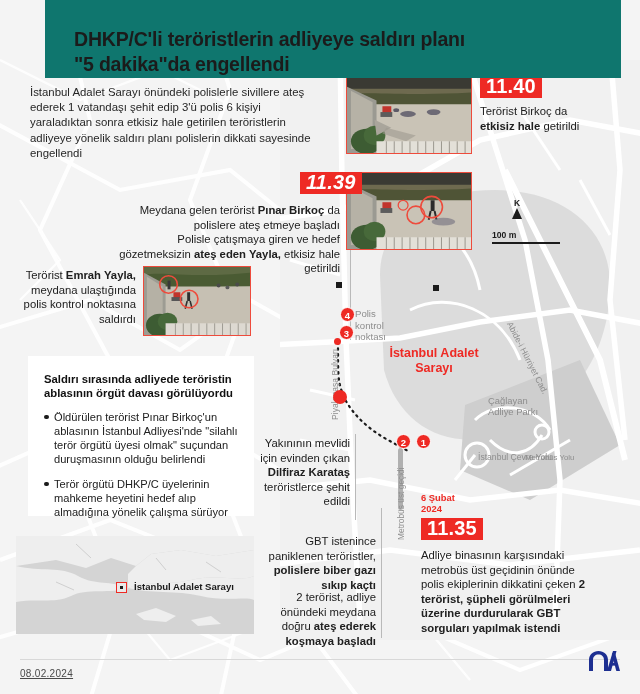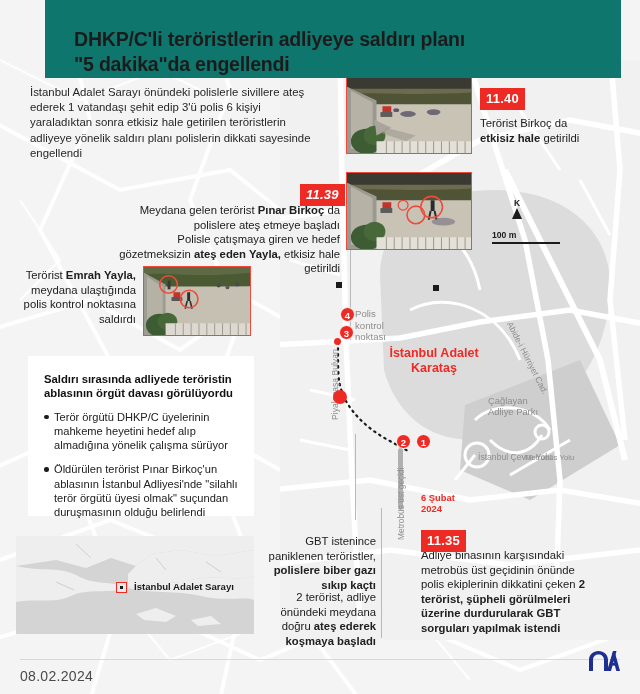--- a/index.html
+++ b/index.html
@@ -34,22 +34,22 @@
   
   .intro {
     position:absolute; left:30px; top:85px; width:290px;
     font-size:11.4px; line-height:15.2px; color:#262626;
     z-index:14;
   }
 
   
   .timebadge {
     display:inline-block; background:#ee2a24; color:#fff;
-    font-size:13px; font-weight:bold; line-height:19px;
-    padding:1px 6px 2px 6px; letter-spacing:0.2px;margin-top:12px;
+    font-size:20px; font-weight:bold; line-height:19px;
+    padding:1px 6px 2px 6px; letter-spacing:0.2px;
   }
 
   
   .photo {
     position:absolute; border:1.6px solid #ee4b3c; overflow:hidden;
     background:#8c8c84; z-index:13;
   }
   .photo svg { display:block; width:100%; height:100%; }
 
   
@@ -122,22 +122,22 @@
     position:absolute; left:118px; top:45px; font-size:9.6px;
     font-weight:bold; color:#1b1b1b; z-index:3; white-space:nowrap;
   }
 
   
   .footrule {
     position:absolute; left:20px; top:659px; width:600px; height:1px;
     background:#d8d8d8; z-index:16;
   }
   .footdate {
-    position:absolute; left:20px; top:668px; font-size:14px;
-    color:#4a4a4a; z-index:16; letter-spacing:0.3px;
+    position:absolute; left:20px; top:668px; font-size:10px;
+    color:#4a4a4a; z-index:16; letter-spacing:0.3px;text-decoration:underline;
   }
   .aalogo { position:absolute; right:20px; top:650px; z-index:16; }
 
   
   .vline { position:absolute; background:#b9b9b9; z-index:12; }
 </style>
 </head>
 <body>
 
 <div id="page">
@@ -338,21 +338,21 @@
   <div class="reddot" style="left:334px;top:338px;width:7px;height:7px;"></div>
   <div class="reddot" style="left:333px;top:390px;width:14px;height:14px;"></div>
 
   <div class="marker" style="left:339px;top:325px;">3</div>
   <div class="marker" style="left:340px;top:307px;">4</div>
   <div class="marker" style="left:396px;top:434px;">2</div>
   <div class="marker" style="left:416px;top:434px;">1</div>
 
   <div class="maplabel red" style="left:384px;top:346px;font-size:12.5px;line-height:15px;text-align:center;width:100px;">
     <div>İstanbul Adalet</div>
-    <div>Karataş</div>
+    <div>Sarayı</div>
   </div>
 
   <div class="maplabel" style="left:355px;top:308px;font-size:9.6px;line-height:11.6px;">
     <div>Polis</div>
     <div>kontrol</div>
     <div>noktası</div>
   </div>
 
   <div class="maplabel" style="left:488px;top:395px;font-size:9.4px;line-height:11.4px;">
     <div>Çağlayan</div>
@@ -367,26 +367,29 @@
 
   <div class="maplabel" style="left:525px;top:453px;font-size:7.8px;">Metrobüs Yolu</div>
 
   <div class="maplabel rot-road" style="left:514px;top:320px;font-size:8.6px;transform:rotate(63deg);transform-origin:left top;">Abide-i Hürriyet Cad.</div>
 
   <div style="position:absolute;left:398px;top:448px;width:5px;height:62px;background:#b0b0b0;border-radius:3px;z-index:13;"></div>
 
   <div class="infobox">
     <div class="ib-title">Saldırı sırasında adliyede teröristin ablasının örgüt davası görülüyordu</div>
     <ul>
+      <li>Öldürülen terörist Pınar Birkoç'un ablasının İstanbul Adliyesi'nde "silahlı terör örgütü üyesi olmak" suçundan duruşmasının olduğu belirlendi</li>
       <li>Terör örgütü DHKP/C üyelerinin mahkeme heyetini hedef alıp almadığına yönelik çalışma sürüyor</li>
-      <li>Öldürülen terörist Pınar Birkoç'un ablasının İstanbul Adliyesi'nde "silahlı terör örgütü üyesi olmak" suçundan duruşmasının olduğu belirlendi</li>
     </ul>
   </div>
 
   <div class="vline" style="left:355px;top:434px;width:1.4px;height:86px;"></div>
+  <div class="cap right" style="left:246px;top:436px;width:104px;">
+    <span>Yakınının mevlidi için evinden çıkan </span><b>Dilfiraz Karataş</b><span> teröristlerce şehit edildi</span>
+  </div>
 
   <div class="vline" style="left:381px;top:508px;width:1.4px;height:130px;"></div>
   <div class="cap right" style="left:262px;top:534px;width:114px;">
     <span>GBT istenince paniklenen teröristler, </span><b>polislere biber gazı sıkıp kaçtı</b>
   </div>
 
   <div class="cap right" style="left:262px;top:590px;width:114px;">
     <span>2 terörist, adliye önündeki meydana doğru </span><b>ateş ederek koşmaya başladı</b>
   </div>
 

